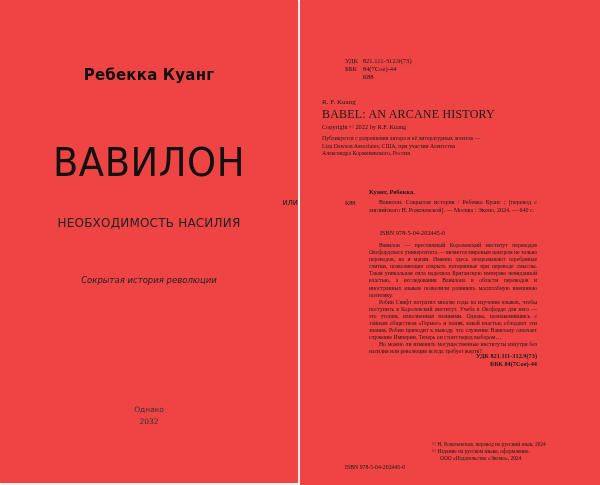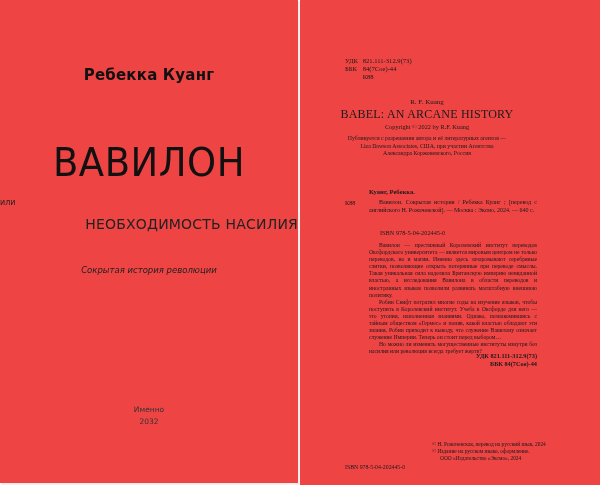--- a/index.html
+++ b/index.html
@@ -4,30 +4,30 @@
 <style>
   html, body { margin:0; padding:0; }
   body { width:600px; height:485px; background:#ffffff; position:relative; overflow:hidden; font-family:"Liberation Serif", serif; color:#111; }
   .page { position:absolute; top:0; background:#ef4444; }
   .page-left { left:0; width:298px; height:483px; box-shadow: 1px 1px 0 #ececec, 2px 2px 1px #f2f2f2; }
   .page-right { left:300px; width:300px; height:485px; }
 
   
   .author { position:absolute; left:0; width:298px; top:66px; text-align:center; font-family:"DejaVu Sans", sans-serif; font-size:15px; font-weight:bold; letter-spacing:0.2px; color:#111; }
   .title { position:absolute; left:0; width:298px; top:141px; text-align:center; font-family:"DejaVu Sans", sans-serif; font-size:37px; font-weight:normal; letter-spacing:0.5px; color:#111; transform:scaleY(1.05); }
-  .or { position:absolute; left:0; width:298px; top:198px; text-align:left; font-family:"DejaVu Sans", sans-serif; font-size:8px; color:#222; }
-  .subtitle { position:absolute; left:0; width:298px; top:216px; text-align:right; font-family:"DejaVu Sans", sans-serif; font-size:14px; color:#222; letter-spacing:0.2px; }
-  .tagline { position:absolute; left:0; width:298px; top:263px; text-align:center; font-family:"DejaVu Sans", sans-serif; font-style:italic; font-size:8.5px; line-height:14px; color:#222; }
+  .or { position:absolute; left:0; width:298px; top:198px; text-align:right; font-family:"DejaVu Sans", sans-serif; font-size:8px; color:#222; }
+  .subtitle { position:absolute; left:0; width:298px; top:216px; text-align:center; font-family:"DejaVu Sans", sans-serif; font-size:12px; color:#222; letter-spacing:0.2px; }
+  .tagline { position:absolute; left:0; width:298px; top:273px; text-align:center; font-family:"DejaVu Sans", sans-serif; font-style:italic; font-size:8.5px; line-height:14px; color:#222; }
   .city { position:absolute; left:0; width:298px; top:404px; text-align:center; font-family:"DejaVu Sans", sans-serif; font-size:7.5px; line-height:12px; color:#333; }
 
   
   .r { position:absolute; font-size:6.6px; line-height:8px; color:#1a1a1a; }
   .class-top { left:345px; top:57px; }
   .class-top div span.k { display:inline-block; width:16px; }
-  .center-block { left:312px; width:230px; text-align:center; }
+  .center-block { left:322px; width:230px; text-align:left; }
   .orig-author { top:98px; font-size:7px; }
   .orig-title { top:110px; font-size:12px; letter-spacing:0.2px; }
   .copyright { top:123px; font-size:6.3px; }
   .publish-note { top:135px; font-size:5.8px; line-height:7.6px; }
 
   .catalog-head { left:369px; top:188px; font-weight:bold; font-size:6.6px; }
   .catalog-code { left:345px; top:199px; font-size:6.3px; }
   .catalog-body { left:369px; top:199px; width:168px; font-size:6px; line-height:7.6px; text-align:justify; text-indent:10px; }
   .isbn-mid { left:380px; top:229px; font-size:6.3px; }
   .annotation { left:369px; top:242px; width:168px; font-size:5.7px; line-height:7.1px; text-align:justify; }
@@ -43,21 +43,21 @@
 
 <div class="page page-left">
   <div class="author">Ребекка Куанг</div>
   <div class="title">ВАВИЛОН</div>
   <div class="or">или</div>
   <div class="subtitle">НЕОБХОДИМОСТЬ НАСИЛИЯ</div>
   <div class="tagline">
     <div>Сокрытая история революции</div>
   </div>
   <div class="city">
-    <div>Именно</div>
+    <div>Однако</div>
     <div>2032</div>
   </div>
 </div>
 
 <div class="page page-right"></div>
 
 <div class="r class-top">
   <div><span class="k">УДК</span> <span>821.111-312.9(73)</span></div>
   <div><span class="k">ББК</span> <span>84(7Сое)-44</span></div>
   <div><span class="k"></span> <span>К88</span></div>

